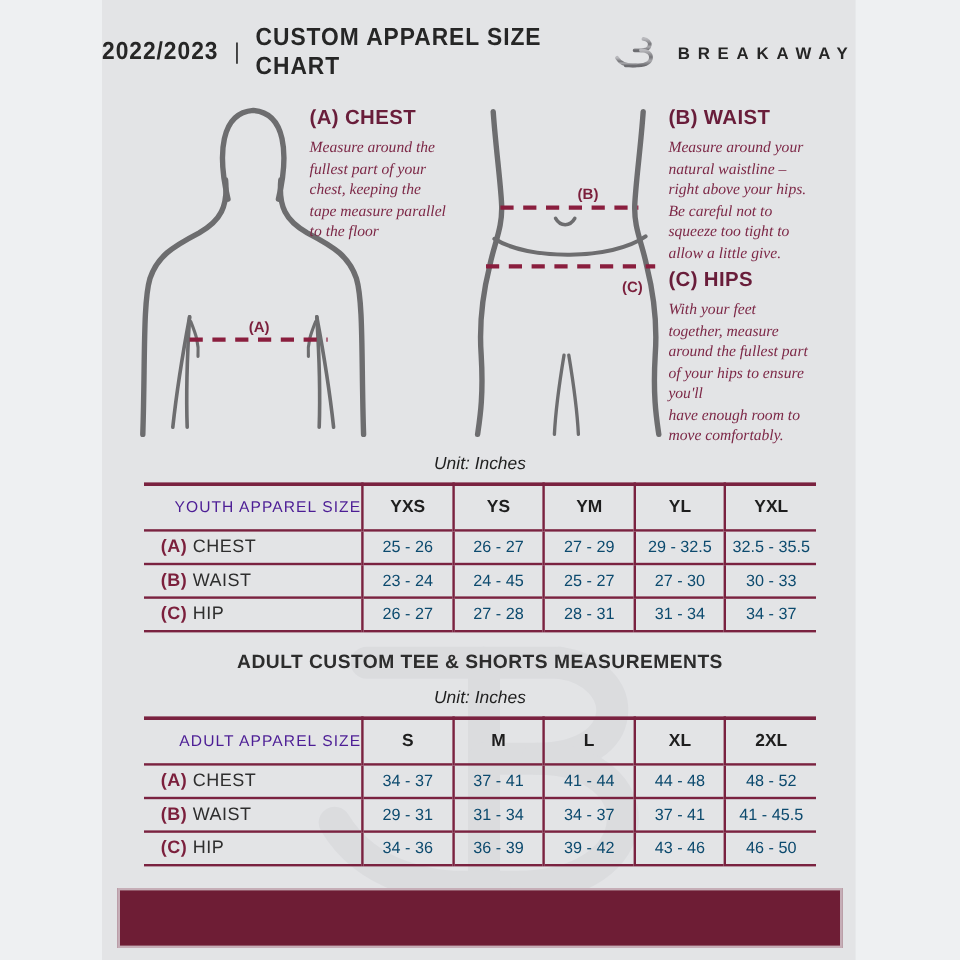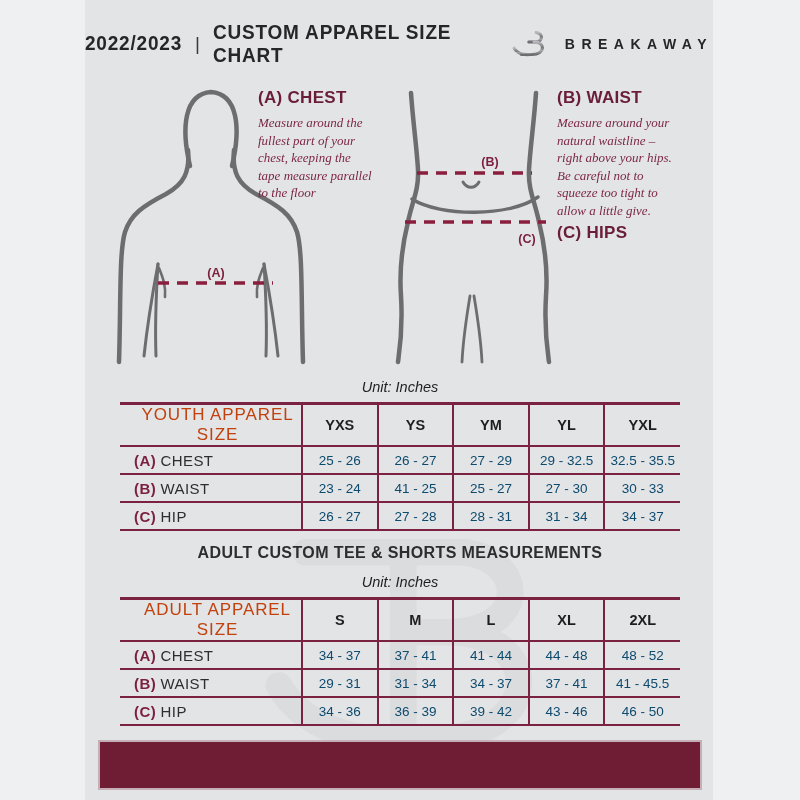--- a/index.html
+++ b/index.html
@@ -81,22 +81,22 @@
     margin-top: 7px;
     border-top: 3px solid #7a2240; border-bottom: 2.5px solid #7a2240;
   }
   table.size-table col.c-label { width: 182px; }
   table.size-table th, table.size-table td {
     text-align: center; vertical-align: middle;
     font-family: "Liberation Sans", sans-serif;
   }
   table.size-table th { height: 38px; font-size: 14.5px; font-weight: 700; color: #1e1e1e; }
   table.size-table th.size-label {
-    text-align: center; padding-left: 14px; font-weight: 400;
-    letter-spacing: 0.9px; color: #c2410c; font-size: 17px;
+    text-align: right; padding-left: 14px; font-weight: 400;
+    letter-spacing: 0.9px; color: #4c1d95; font-size: 13px;
   }
   table.size-table td { height: 28px; font-size: 13.5px; color: #0c4a6e; }
   table.size-table tbody tr { border-top: 2px solid #7a2240; }
   table.size-table th + th, table.size-table td + td { border-left: 2px solid #7a2240; }
   table.size-table td.row-label { text-align: left; padding-left: 14px; font-size: 15px; color: #2e2e2e; letter-spacing: 0.4px; }
   table.size-table td.row-label .prefix { font-weight: 700; color: #7b1f3c; }
 
   
   .bottom-bar {
     position: absolute; left: 98px; top: 740px; width: 604px; height: 50px;
@@ -155,20 +155,27 @@
 
   <div class="instr-heading" id="instrB-h">(B) WAIST</div>
   <div class="instr-text" id="instrB-t">Measure around your
 natural waistline –
 right above your hips.
 Be careful not to
 squeeze too tight to
 allow a little give.</div>
 
   <div class="instr-heading" id="instrC-h">(C) HIPS</div>
+  <div class="instr-text" id="instrC-t">With your feet
+together, measure
+around the fullest part
+of your hips to ensure
+you'll
+have enough room to
+move comfortably.</div>
 
   <svg class="figures-svg" width="628" height="295" viewBox="85 80 628 295">
 
     <g>
       <path class="body-line" stroke-width="4.5" d="M 190 166 C 181 128 184 94 211 92 C 238 94 241 128 232 166"></path>
       <path class="body-line" stroke-width="4.5" d="M 188 150 C 190 172 184 184 166 194 C 143 206 131 214 125 232 C 119 252 121 302 119 362"></path>
       <path class="body-line" stroke-width="4.5" d="M 234 150 C 232 172 238 184 256 194 C 279 206 291 214 297 232 C 303 252 301 302 303 362"></path>
       <path class="body-line" stroke-width="3" d="M 158 264 C 152 296 147 328 144 356"></path>
       <path class="body-line" stroke-width="3" d="M 158 264 C 156 296 155 328 156 356"></path>
       <path class="body-line" stroke-width="2.6" d="M 159 268 C 163 278 166 286 165 297"></path>
@@ -219,21 +226,21 @@
             <td class="row-label"><span class="prefix">(A)</span><span> CHEST</span></td>
             <td>25 - 26</td>
             <td>26 - 27</td>
             <td>27 - 29</td>
             <td>29 - 32.5</td>
             <td>32.5 - 35.5</td>
           </tr>
           <tr>
             <td class="row-label"><span class="prefix">(B)</span><span> WAIST</span></td>
             <td>23 - 24</td>
-            <td>41 - 25</td>
+            <td>24 - 45</td>
             <td>25 - 27</td>
             <td>27 - 30</td>
             <td>30 - 33</td>
           </tr>
           <tr>
             <td class="row-label"><span class="prefix">(C)</span><span> HIP</span></td>
             <td>26 - 27</td>
             <td>27 - 28</td>
             <td>28 - 31</td>
             <td>31 - 34</td>

